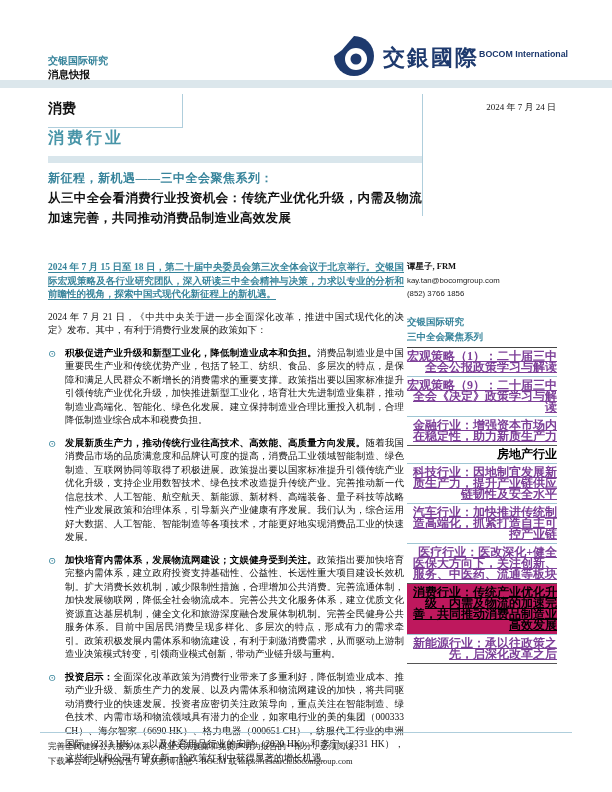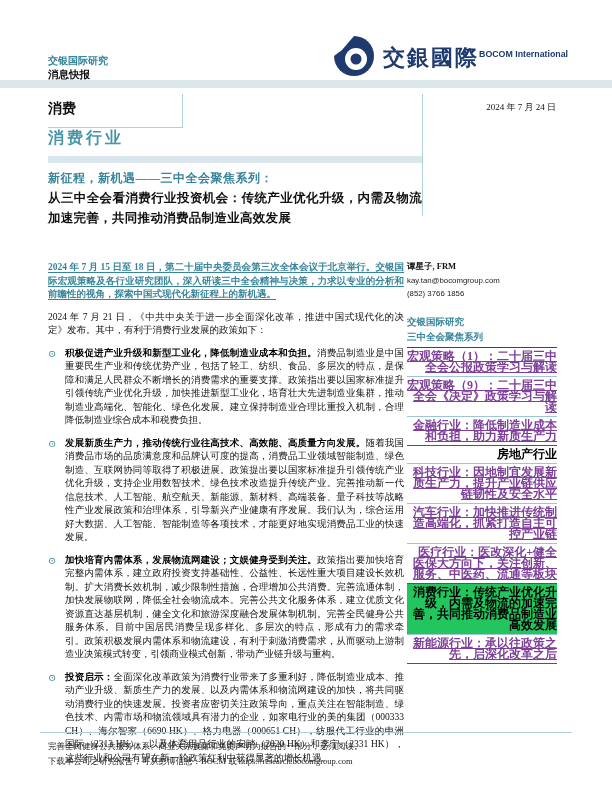--- a/index.html
+++ b/index.html
@@ -42,21 +42,21 @@
   .sidebar { position:absolute; left:407px; top:261px; width:150px; }
   .an-name { font-size:8.5px; font-weight:bold; color:#111; }
   .an-contact { font-size:7.8px; color:#222; line-height:11px; margin-top:2px;
     font-family:"Liberation Sans","DejaVu Sans",sans-serif; }
   .sb-head { margin-top:16px; font-size:9.5px; font-weight:bold; color:#37849B; line-height:15px; }
   .sb-head2 { font-size:9.5px; font-weight:bold; color:#37849B; line-height:15px;
     border-bottom:1px solid #444; padding-bottom:2px; }
   .sb-item { font-size:12px; line-height:11px; padding:3px 0; border-bottom:1px solid #9FC6D4;text-align:right; }
   .sb-link { color:#7D3F98; font-weight:bold; text-decoration:underline; cursor:pointer; }
   .sb-plain { color:#000; font-weight:bold; }
-  .sb-current { background:#22c55e; color:#000; font-weight:bold; padding:3px 0; }
+  .sb-current { background:#be185d; color:#000; font-weight:bold; padding:3px 0;text-decoration:underline; }
   .sb-item.dark { border-bottom-color:#555; }
   
   .foot-rule { position:absolute; left:40px; top:732px; width:532px; height:1px; background:#AFCEDC; }
   .footer { position:absolute; left:48px; top:739px; width:520px; font-size:8.5px; line-height:15px; color:#222; }
   .footer .url { color:#222; text-decoration:none; }
 </style>
 </head>
 <body>
 
 <div class="page">
@@ -131,21 +131,21 @@
   <div class="sidebar">
     <div class="an-name">谭星子, FRM</div>
     <div class="an-contact">kay.tan@bocomgroup.com</div>
     <div class="an-contact">(852) 3766 1856</div>
 
     <div class="sb-head">交银国际研究</div>
     <div class="sb-head2">三中全会聚焦系列</div>
 
     <div class="sb-item sb-link">宏观策略（1）：二十届三中全会公报政策学习与解读</div>
     <div class="sb-item sb-link">宏观策略（9）：二十届三中全会《决定》政策学习与解读</div>
-    <div class="sb-item sb-link dark">金融行业：降低制造业成本和负担，助力新质生产力</div>
+    <div class="sb-item sb-link dark">金融行业：增强资本市场内在稳定性，助力新质生产力</div>
     <div class="sb-item sb-plain">房地产行业</div>
     <div class="sb-item sb-link">科技行业：因地制宜发展新质生产力，提升产业链供应链韧性及安全水平</div>
     <div class="sb-item sb-link">汽车行业：加快推进传统制造高端化，抓紧打造自主可控产业链</div>
     <div class="sb-item sb-link dark">医疗行业：医改深化+健全医保大方向下，关注创新、服务、中医药、流通等板块</div>
     <div class="sb-item sb-current">消费行业：传统产业优化升级，内需及物流的加速完善，共同推动消费品制造业高效发展</div>
     <div class="sb-item sb-link dark">新能源行业：承以往政策之先，启深化改革之后</div>
   </div>
 
   <div class="foot-rule"></div>
   <div class="footer">

